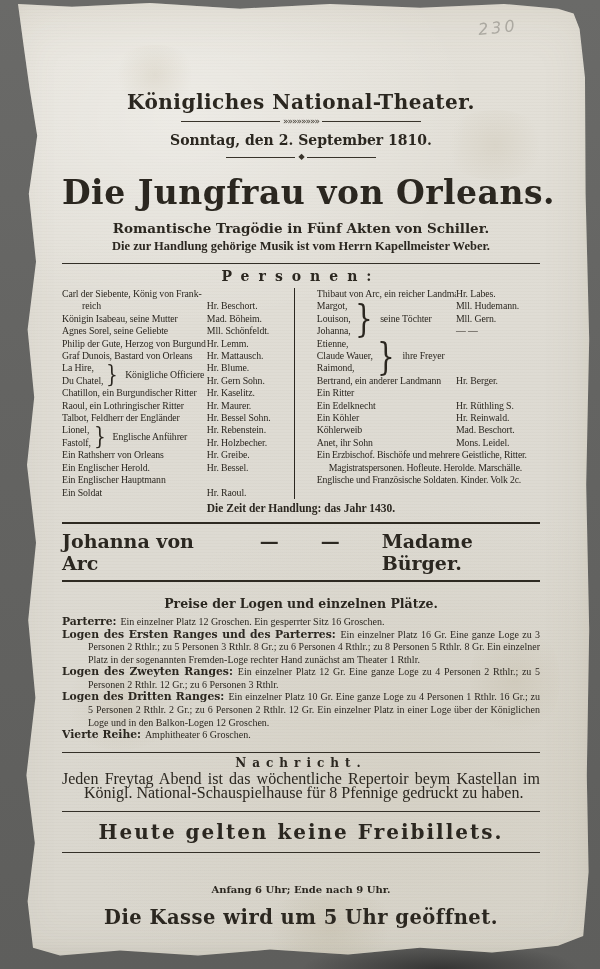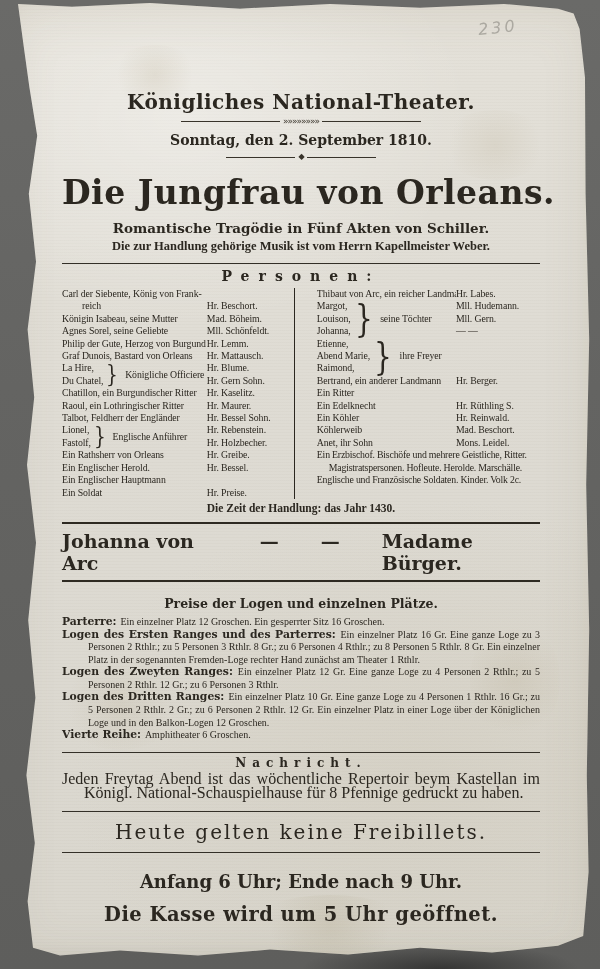--- a/index.html
+++ b/index.html
@@ -89,22 +89,22 @@
   .prices-heading{margin-top:14px;font-family:"DejaVu Serif",serif;font-weight:700;font-size:12.5px;}
   .prices{margin-top:5px;font-size:10px;line-height:12.6px;text-align:justify;}
   .price-item{padding-left:26px;text-indent:-26px;}
   .price-item:last-child{text-align:left;}
   .price-label{font-family:"DejaVu Serif",serif;font-weight:700;font-size:10.8px;}
 
   .r2{margin-top:10px;}
   .nachricht{margin-top:3px;font-family:"DejaVu Serif",serif;font-weight:700;font-size:12px;letter-spacing:6px;}
   .notice-text{margin-top:2px;font-size:16px;line-height:14px;padding-left:22px;text-indent:-22px;text-align:justify;}
   .r3{margin-top:11px;}
-  .freibillets{margin:8px 0;font-family:"DejaVu Serif",serif;font-weight:400;font-size:20px;letter-spacing:2px;}
-  .anfang{margin-top:18px;font-family:"DejaVu Serif",serif;font-weight:700;font-size:18px;}
+  .freibillets{margin:8px 0;font-family:"DejaVu Serif",serif;font-weight:700;font-size:20px;letter-spacing:2px;}
+  .anfang{margin-top:31px;font-family:"DejaVu Serif",serif;font-weight:700;font-size:10px;}
   .kasse{margin-top:11px;font-family:"DejaVu Serif",serif;font-weight:700;font-size:19.5px;letter-spacing:.5px;}
 </style>
 </head>
 <body>
 
 <div class="photo">
   <div class="bottom-shadow"></div>
 
   <div class="paper">
     <div class="stain s1"></div>
@@ -209,21 +209,21 @@
             <div class="cast-row">
               <span class="c-role">Ein Englischer Herold.</span>
               <span class="c-actor">Hr. Bessel.</span>
             </div>
             <div class="cast-row">
               <span class="c-role">Ein Englischer Hauptmann</span>
               <span class="c-actor">&nbsp;</span>
             </div>
             <div class="cast-row">
               <span class="c-role">Ein Soldat</span>
-              <span class="c-actor">Hr. Preise.</span>
+              <span class="c-actor">Hr. Raoul.</span>
             </div>
           </div>
         <div class="cast-col col-r">
             <div class="cast-row">
               <span class="c-role">Thibaut von Arc, ein reicher Landmann</span>
               <span class="c-actor">Hr. Labes.</span>
             </div>
             <div class="cast-group">
               <div class="cg-names">
                 <div class="cg-name">Margot,</div>
@@ -234,21 +234,21 @@
               <div class="cg-label">seine Töchter</div>
               <div class="cg-actors">
                 <div class="cg-actor">Mll. Hudemann.</div>
                 <div class="cg-actor">Mll. Gern.</div>
                 <div class="cg-actor">—  —</div>
               </div>
             </div>
             <div class="cast-group">
               <div class="cg-names">
                 <div class="cg-name">Etienne,</div>
-                <div class="cg-name">Abend Marie,</div>
+                <div class="cg-name">Claude Wauer,</div>
                 <div class="cg-name">Raimond,</div>
               </div>
               <div class="cg-brace" style="font-size: 37.2px;">}</div>
               <div class="cg-label">ihre Freyer</div>
             </div>
             <div class="cast-row">
               <span class="c-role">Bertrand, ein anderer Landmann</span>
               <span class="c-actor">Hr. Berger.</span>
             </div>
             <div class="cast-row">

